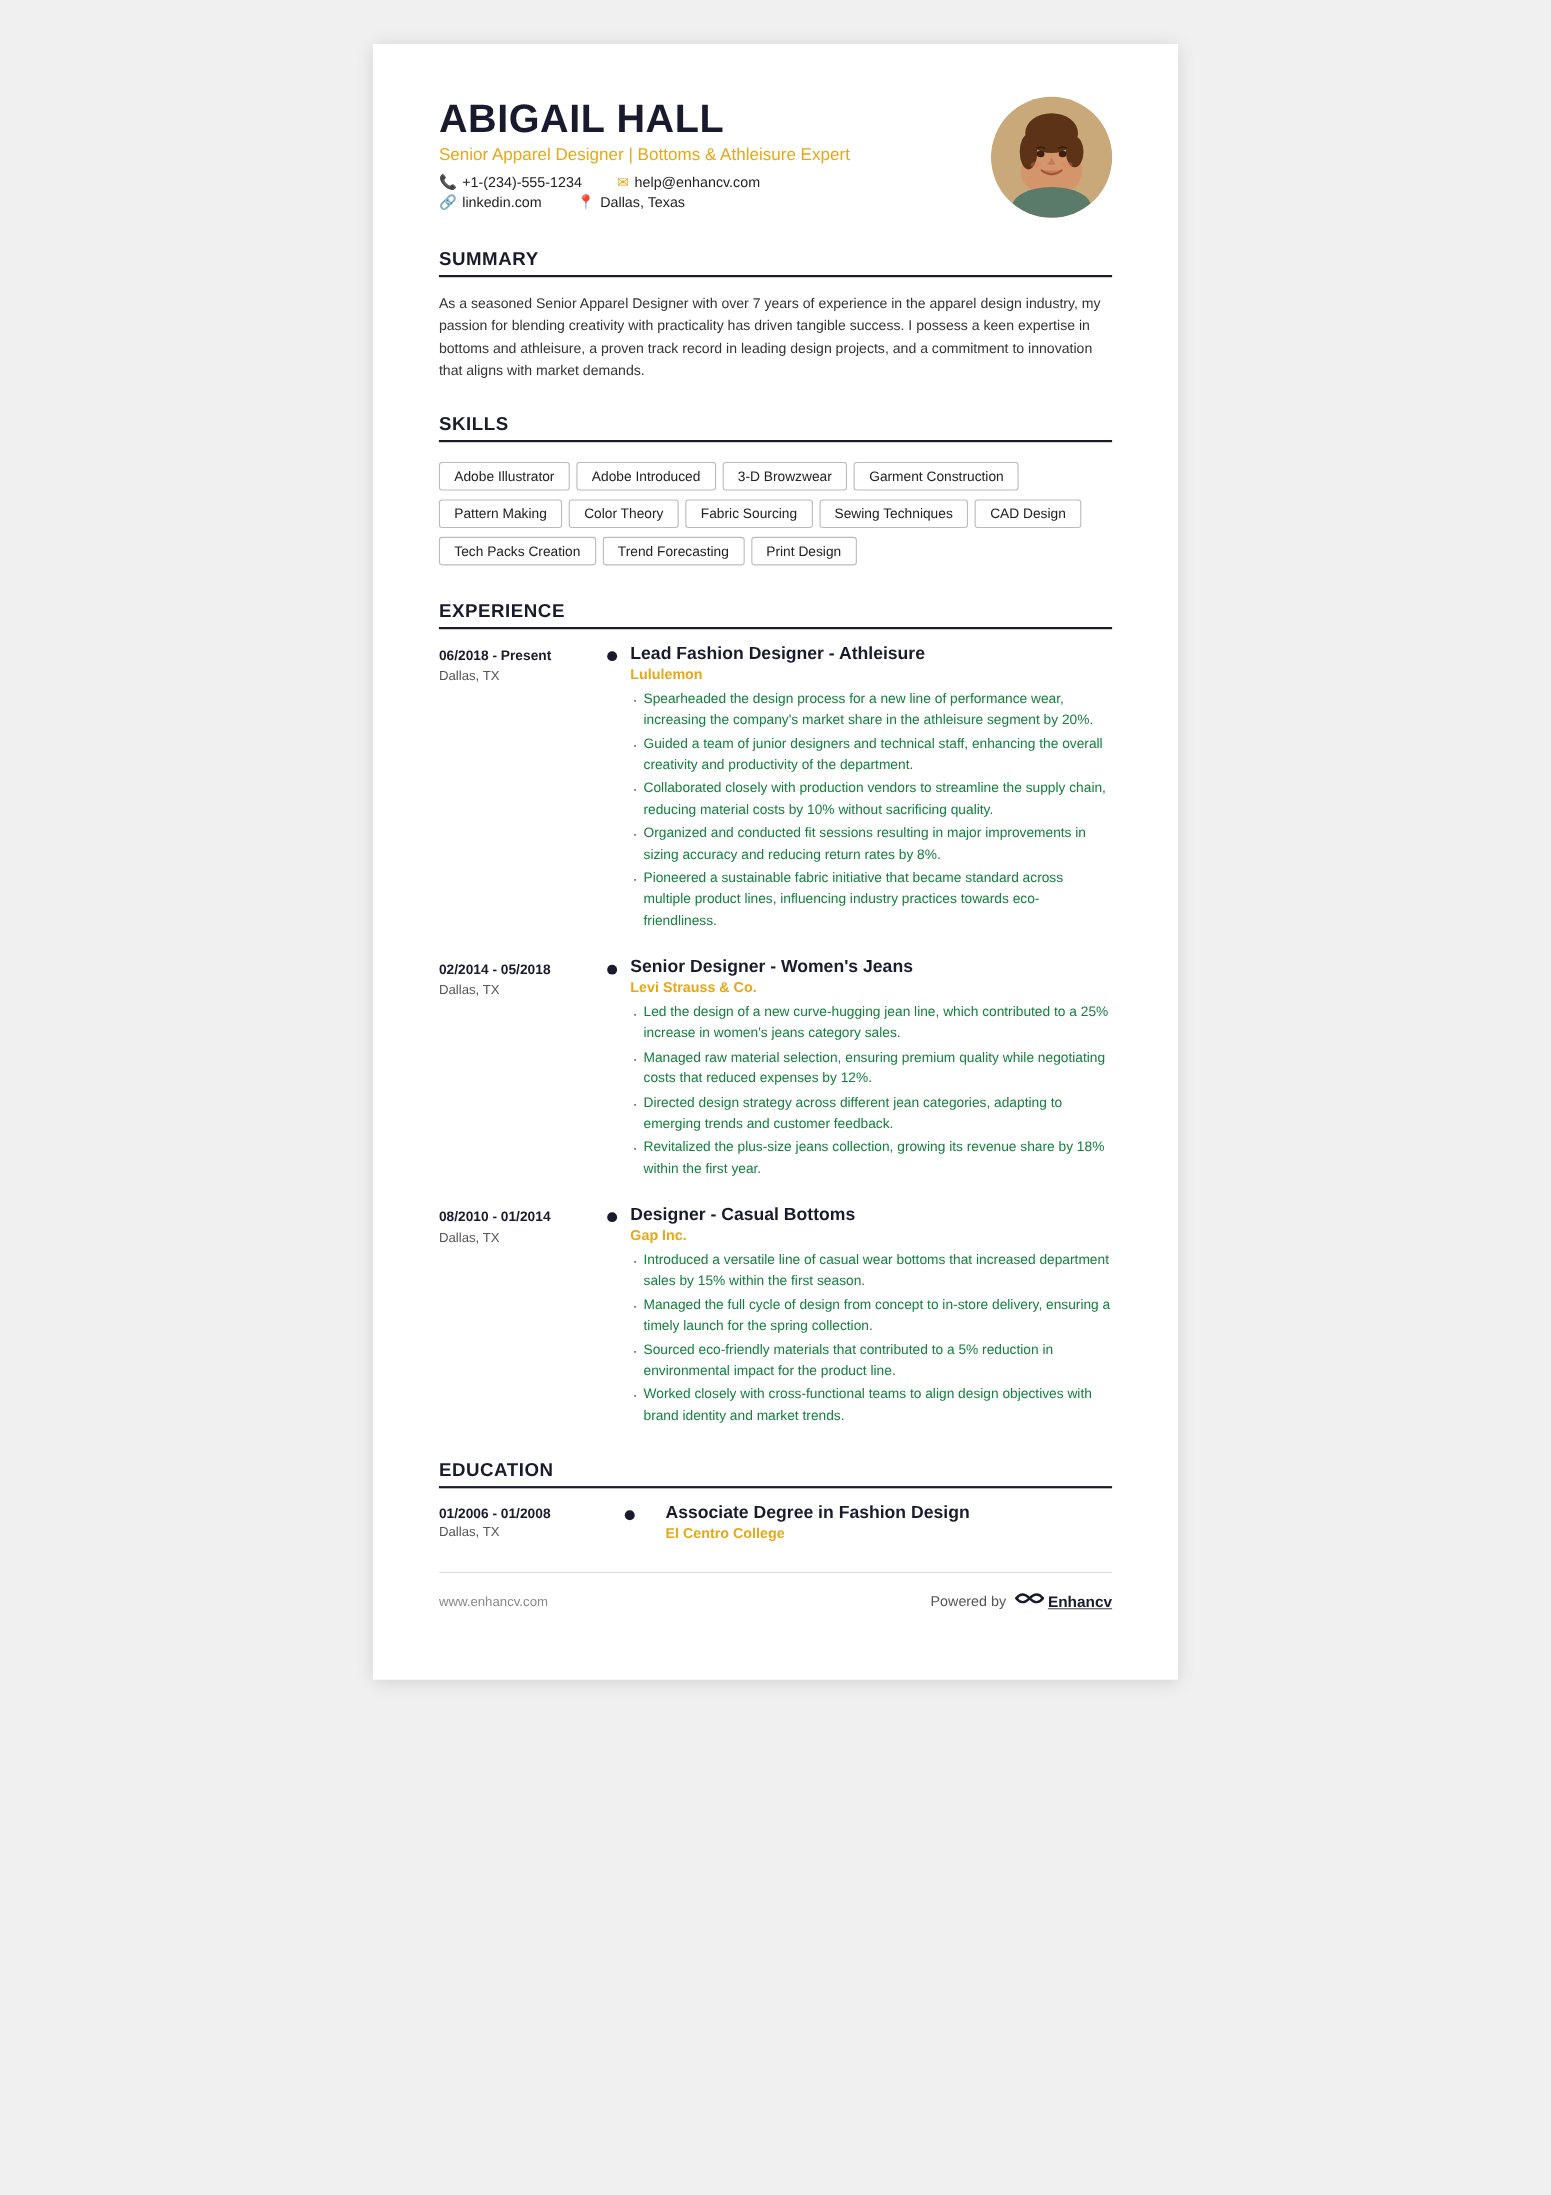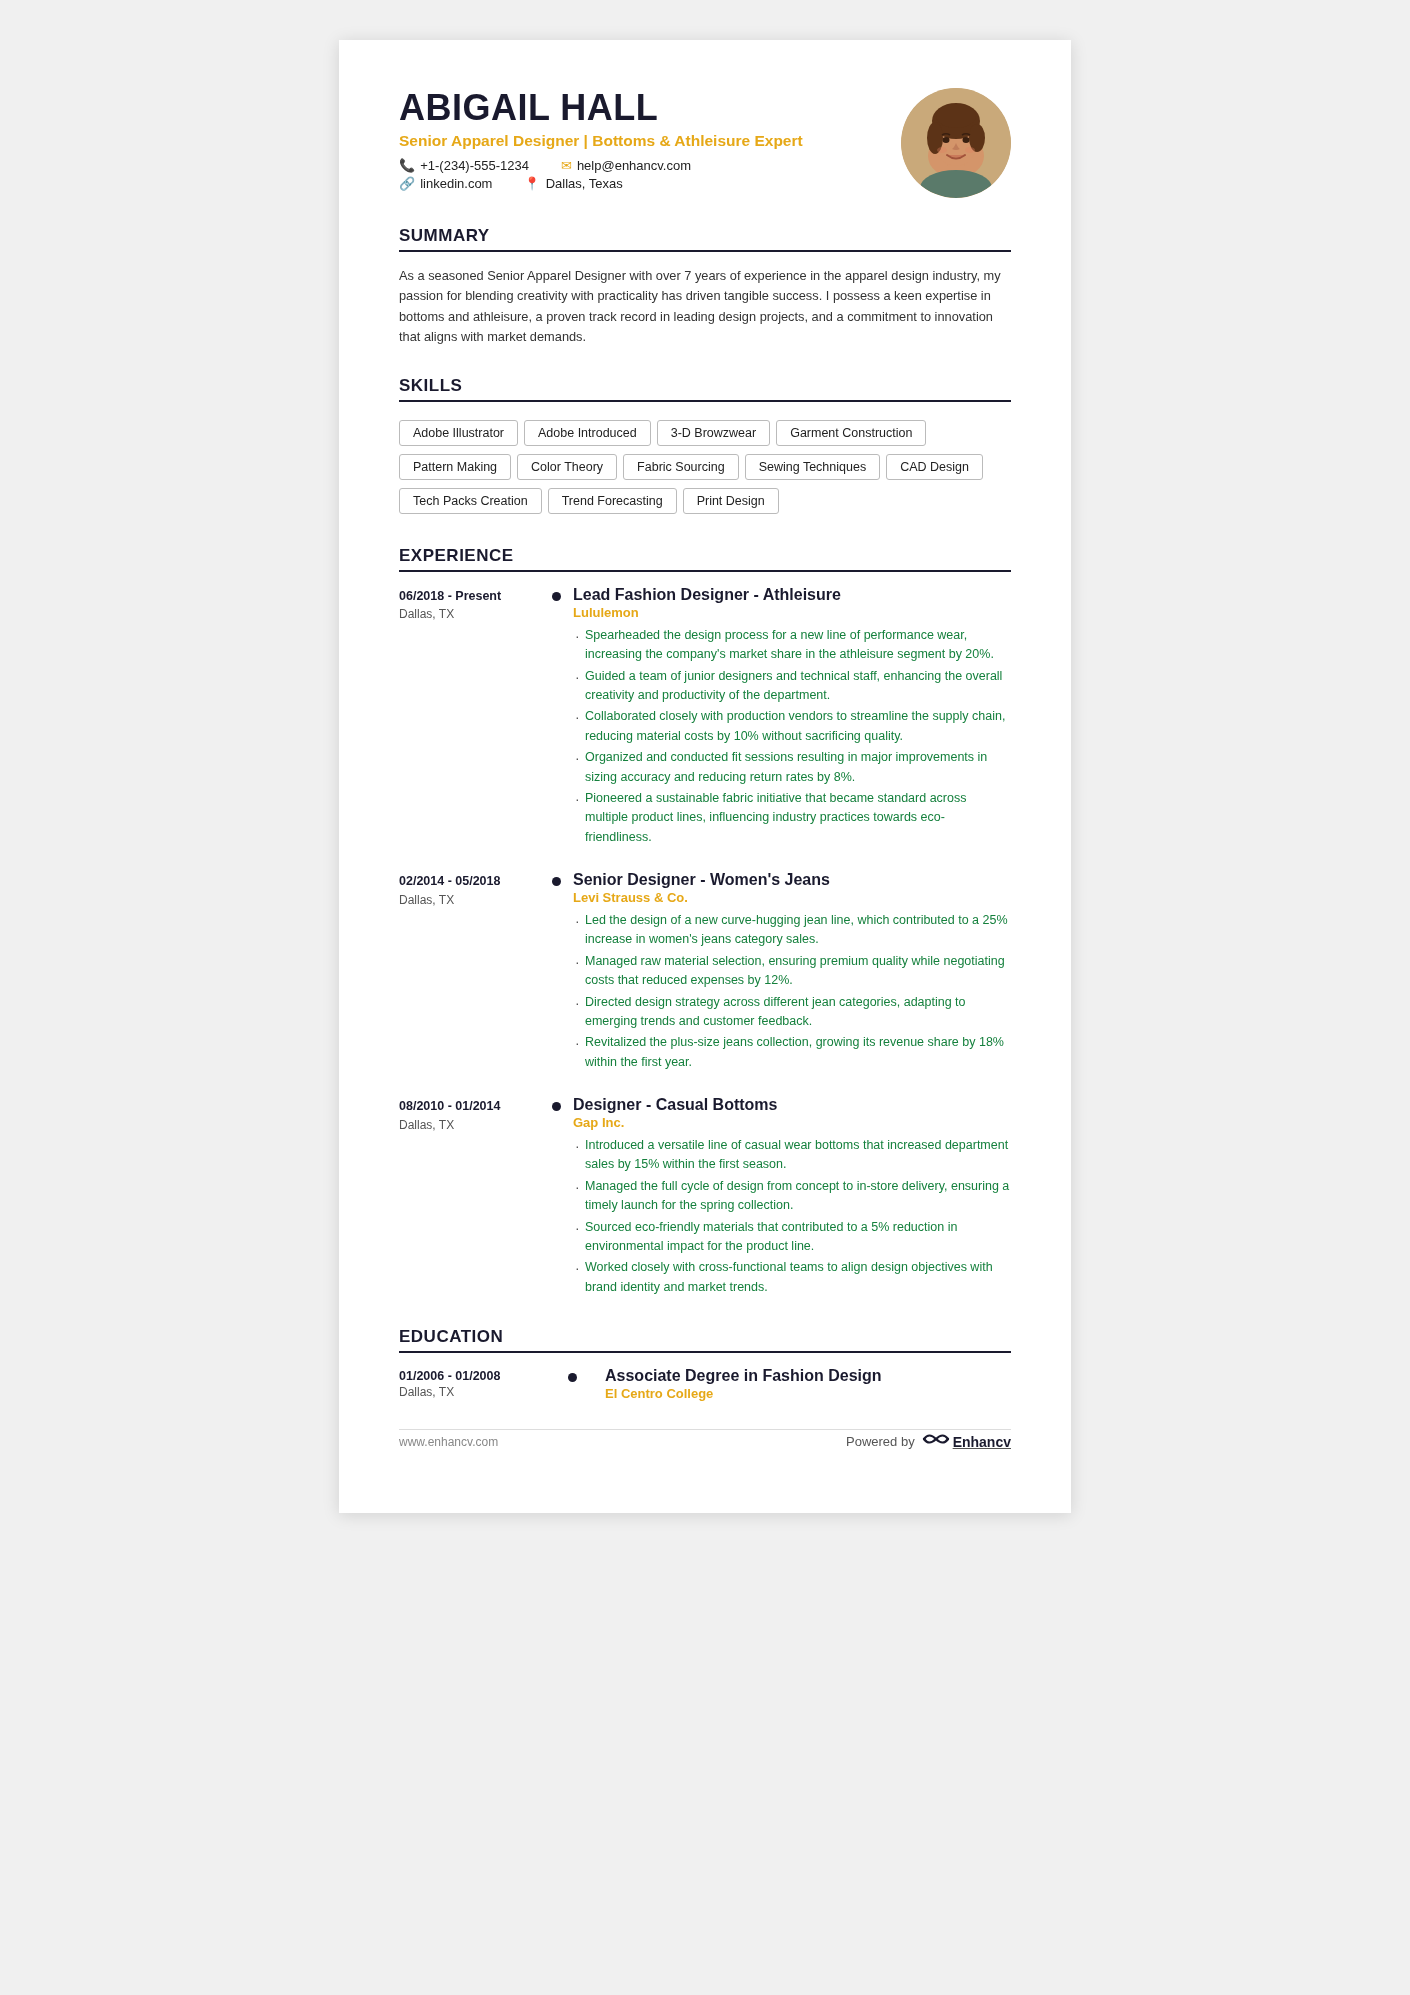--- a/index.html
+++ b/index.html
@@ -29,21 +29,21 @@
     .name {
       font-size: 36px;
       font-weight: 900;
       color: #1a1a2e;
       letter-spacing: 0.5px;
       line-height: 1.1;
       margin-bottom: 4px;
     }
     .title {
       font-size: 15.5px;
-      font-weight: 700;
+      font-weight: 400;
       color: #e6a817;
       margin-bottom: 8px;
     }
     .contact-row {
       display: flex;
       gap: 32px;
       margin-bottom: 3px;
     }
     .contact-item {
       display: flex;
@@ -208,20 +208,21 @@
       color: #1a1a2e;
       margin-bottom: 1px;
     }
     .edu-school {
       font-size: 13px;
       font-weight: 700;
       color: #e6a817;
     }
     
     .footer {
+      padding-top: 14px;
       border-top: 1px solid #ddd;
       display: flex;
       justify-content: space-between;
       align-items: center;
     }
     .footer-url {
       font-size: 12px;
       color: #888;
     }
     .footer-brand {

